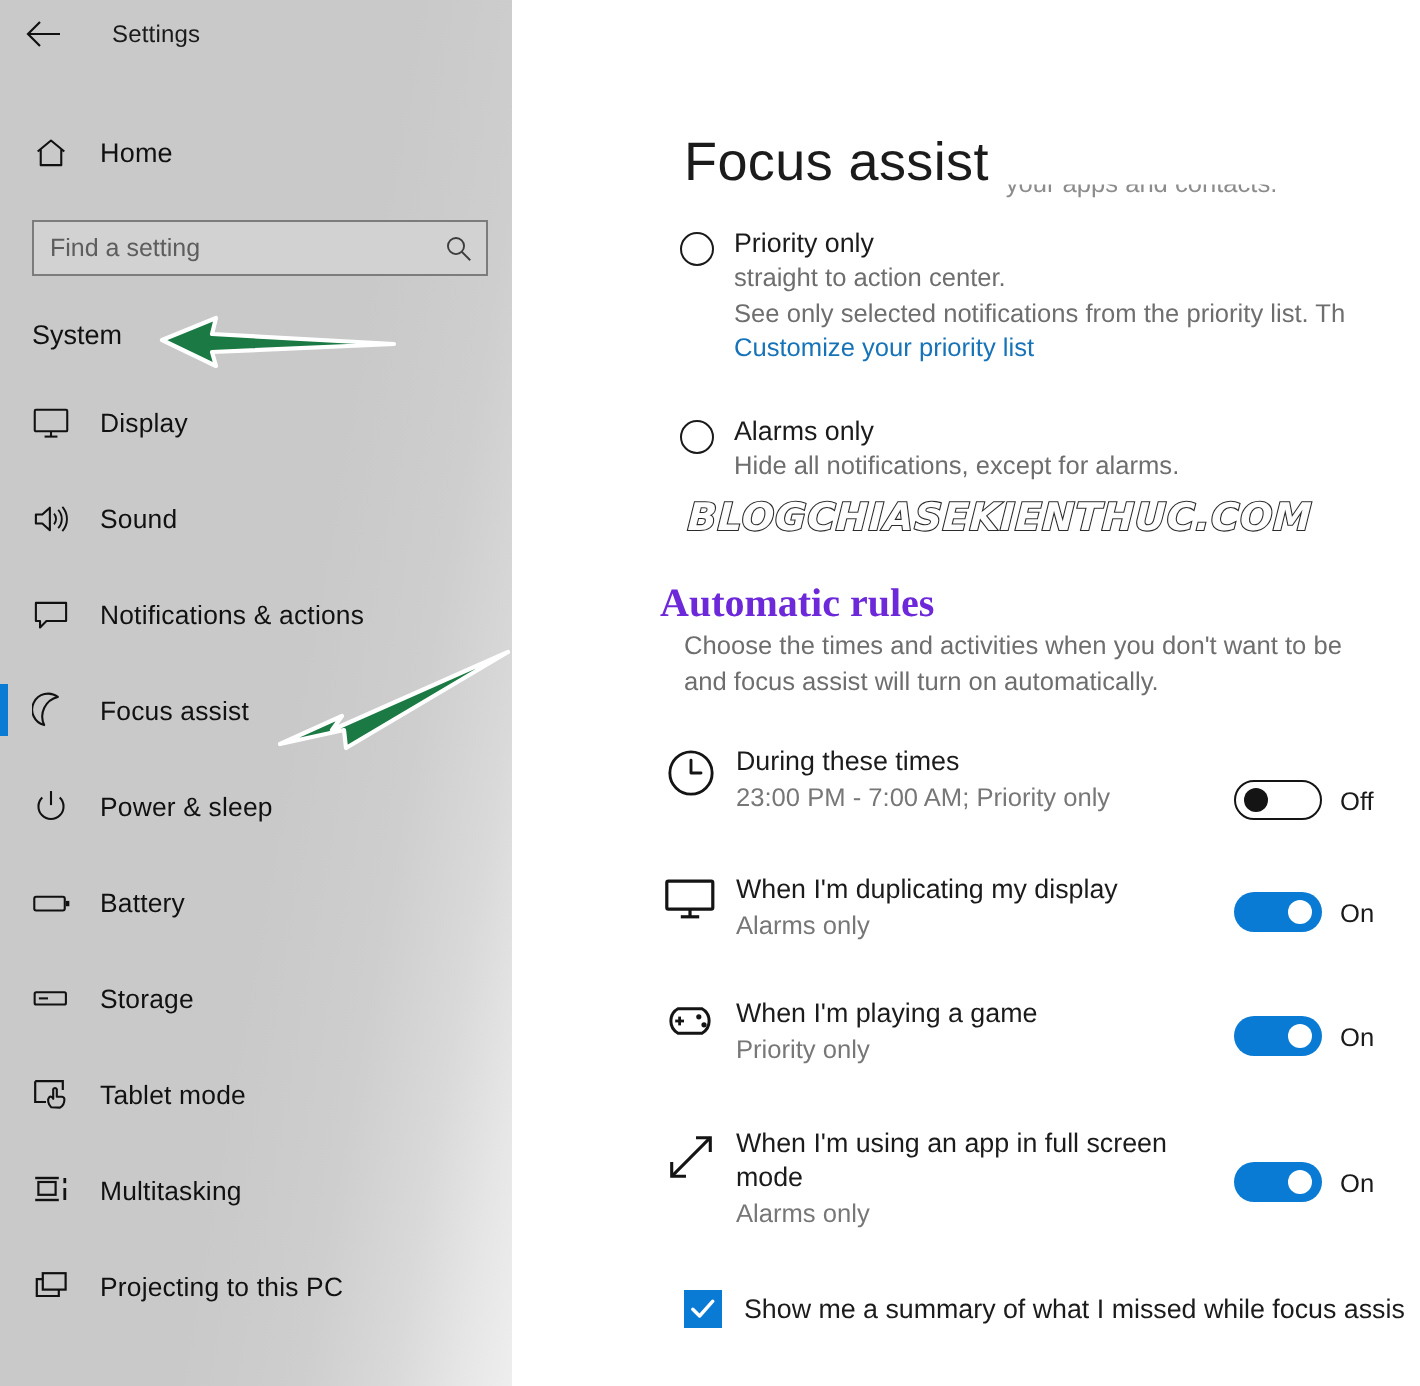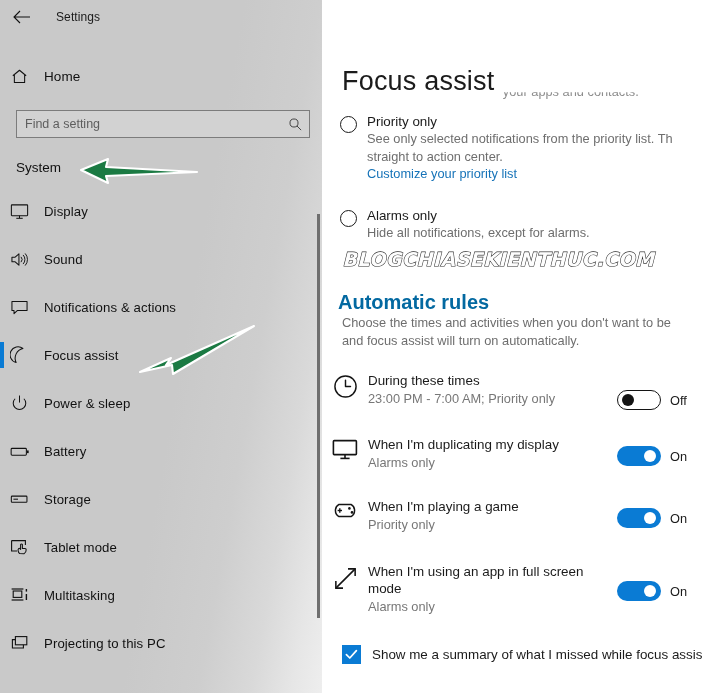--- a/index.html
+++ b/index.html
@@ -12,21 +12,21 @@
     overflow: hidden;
     font-family: "Liberation Sans", sans-serif;
     background: #ffffff;
     position: relative;
   }
 
   
   #sidebar {
     position: absolute;
     left: 0; top: 0;
-    width: 322px;
+    width: 256px;
     height: 693px;
     background: linear-gradient(100deg,
         #c9c9c9 0%, #c9c9c9 55%,
         #cecece 72%, #d9d9d9 84%,
         #e6e6e6 93%, #eeeeee 100%);
     overflow: hidden;
   }
   #titlebar {
     height: 34px;
     display: flex;
@@ -45,21 +45,21 @@
     font-size: 12px;
     color: #1a1a1a;
     margin-left: 14px;
     letter-spacing: .1px;
   }
 
   .nav-row {
     display: flex;
     align-items: center;
     height: 36px;
-    padding-left: 10px;
+    padding-left: 16px;
     position: relative;
   }
   .nav-row .ico {
     width: 34px;
     display: flex;
     align-items: center;
     justify-content: flex-start;
     color: #111;
     flex: 0 0 34px;
   }
@@ -210,24 +210,25 @@
     color: #fdfdfd;
     -webkit-text-stroke: 1.1px #2b2b2b;
     paint-order: stroke fill;
     white-space: nowrap;
     z-index: 6;
     transform: skewX(-3deg);
   }
 
   #rules-heading {
     position: absolute;
-    left: 16px;
+    left: 8px;
     top: 274px;
     font-size: 20px;
-    color: #0369a1;
+    color: #6d28d9;
+    font-family: Liberation Serif, serif;
   }
   #rules-desc {
     position: absolute;
     left: 20px;
     top: 314px;
     font-size: 12.8px;
     color: #6e6e6e;
     line-height: 18px;
     white-space: nowrap;
   }
@@ -464,22 +465,22 @@
 <div id="content">
 
   <div id="clipped-line">Get all notifications from your apps and contacts.</div>
   <h1 id="page-title">Focus assist</h1>
 
   <div class="radio-block" style="top:114px">
     <div class="radio-row">
       <span class="radio-mark"></span>
       <div class="radio-body">
         <div class="radio-title">Priority only</div>
+        <div class="radio-desc">straight to action center.</div>
         <div class="radio-desc">See only selected notifications from the priority list. Th</div>
-        <div class="radio-desc">straight to action center.</div>
         <div class="link">Customize your priority list</div>
       </div>
     </div>
   </div>
 
   <div class="radio-block" style="top:208px">
     <div class="radio-row">
       <span class="radio-mark"></span>
       <div class="radio-body">
         <div class="radio-title">Alarms only</div>

